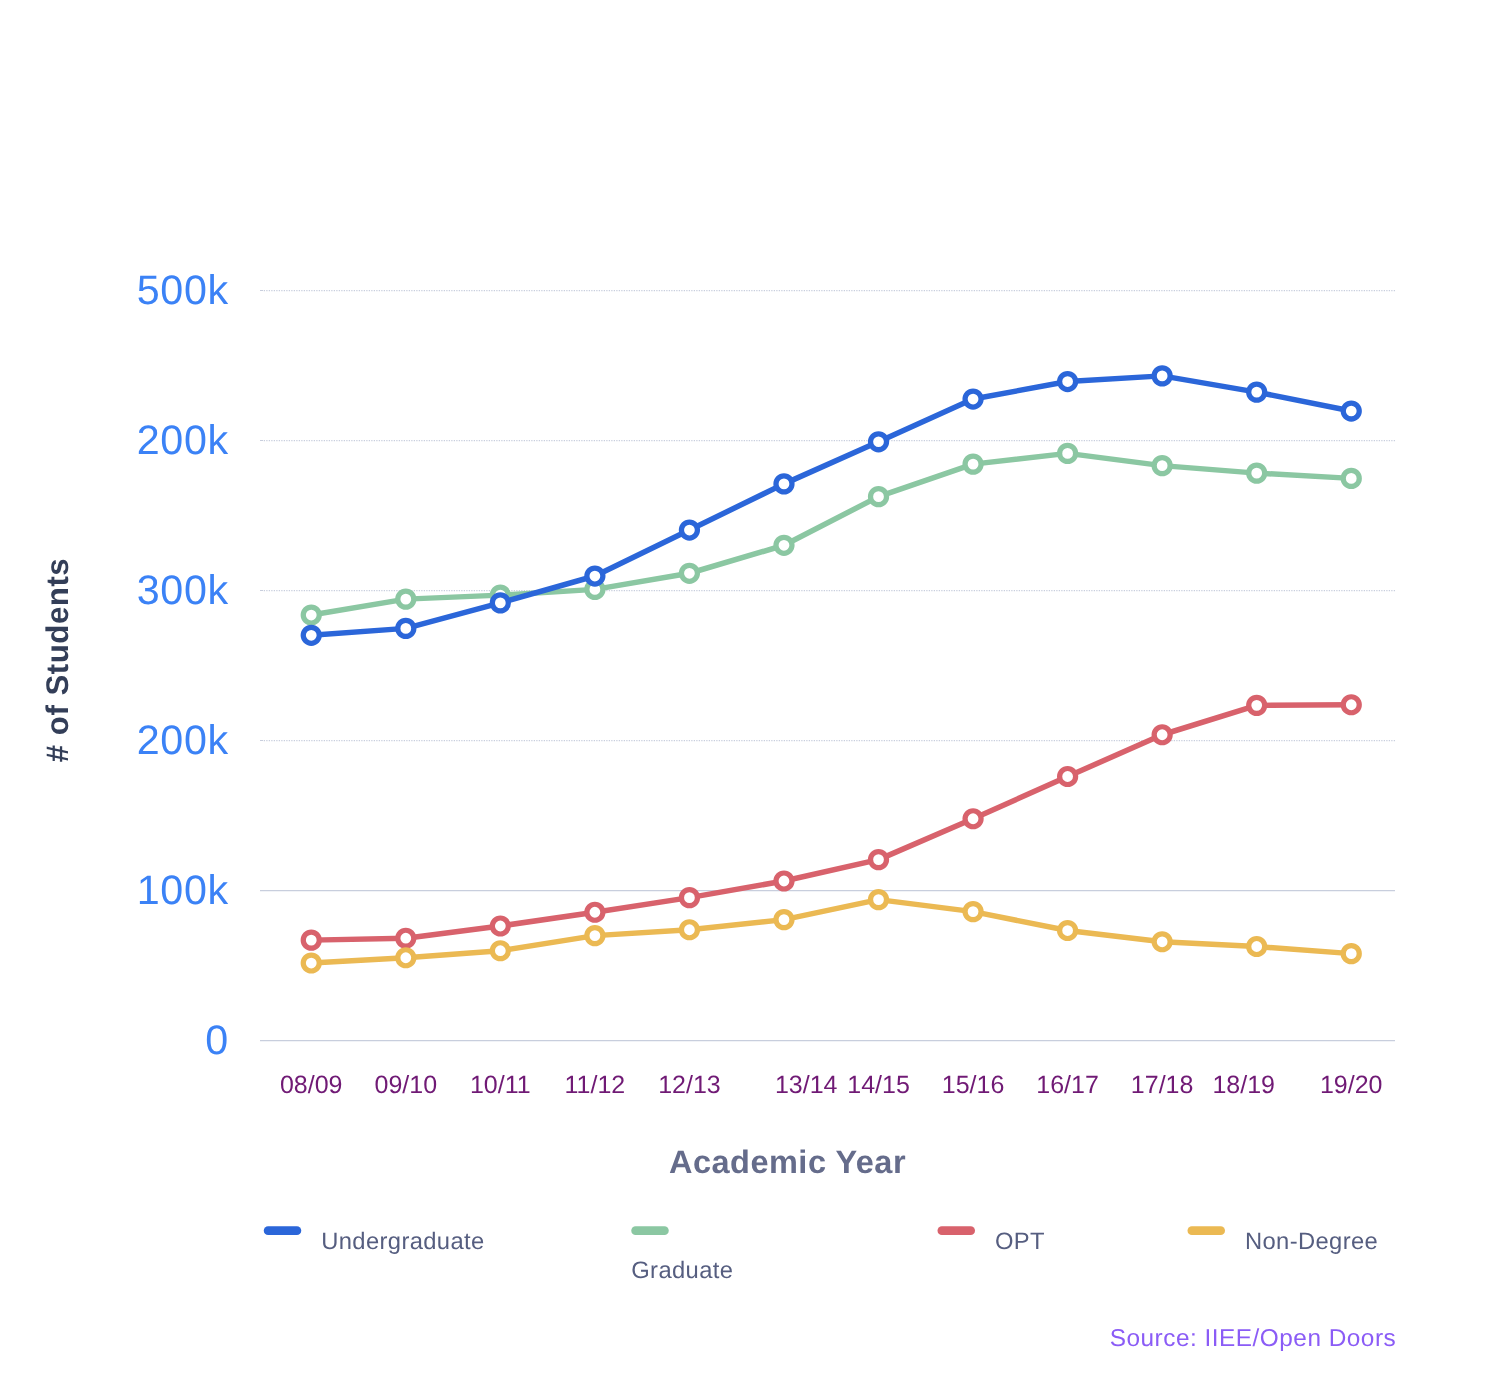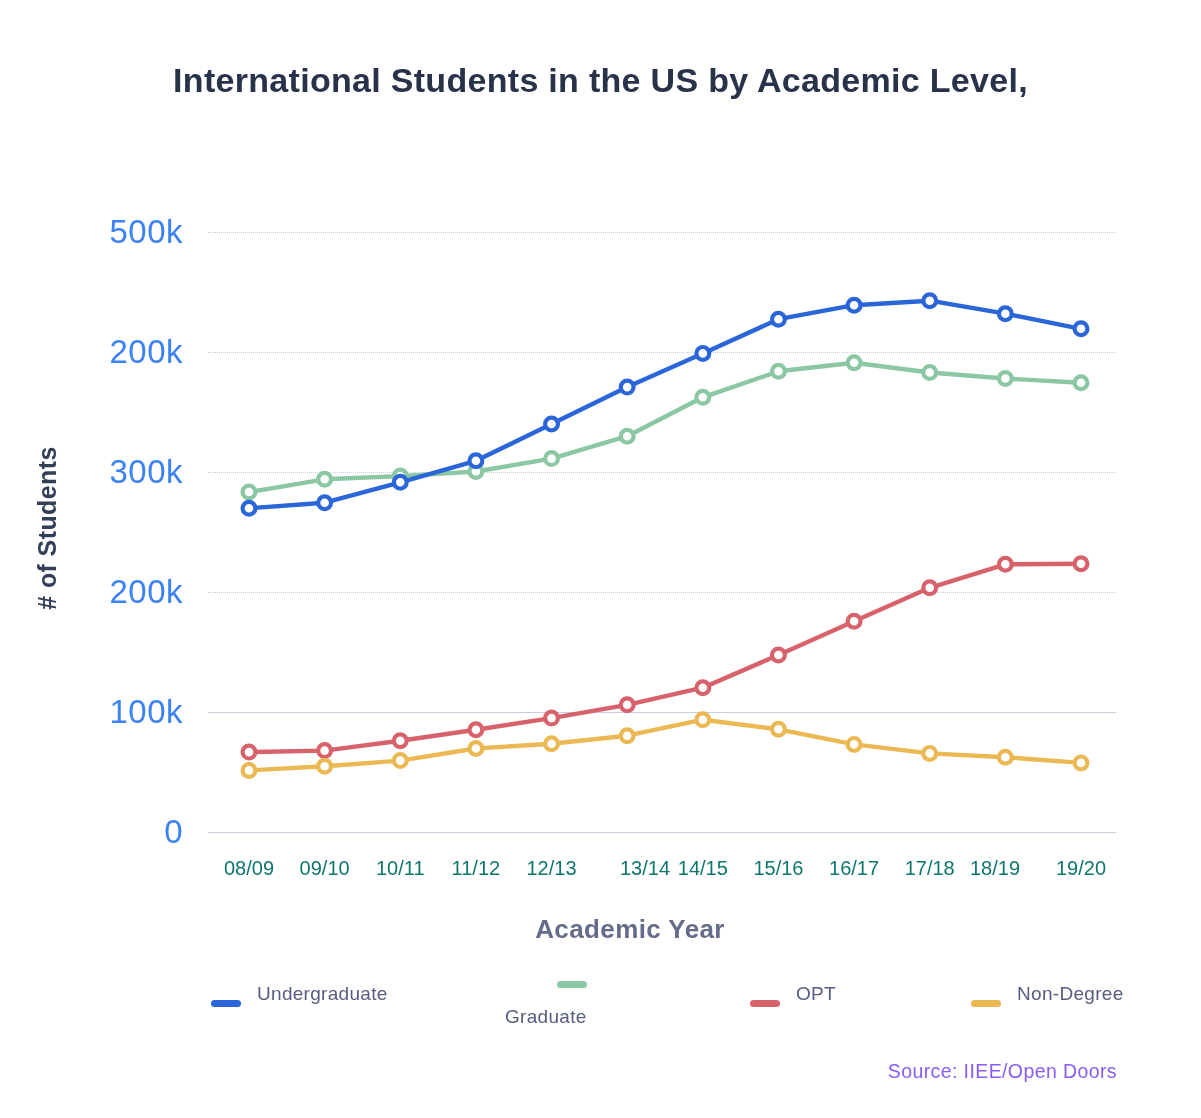--- a/index.html
+++ b/index.html
@@ -55,40 +55,40 @@
   }
   .x-tick {
     position: absolute;
     top: 855px;
     width: 90px;
     margin-left: -45px;
     text-align: center;
     font-size: 20px;
     line-height: 26px;
     font-weight: 400;
-    color: #0f766e;
+    color: #701a75;
   }
   .x-axis-title {
     position: absolute;
     top: 914px;
     left: 0;
     width: 1260px;
     text-align: center;
     font-size: 26px;
     font-weight: 600;
     color: #656c8b;
     letter-spacing: 0.4px;
   }
   .plot-svg { position: absolute; left: 0; top: 0; }
   .legend { position: absolute; left: 0; top: 0; width: 1201px; height: 0; }
   .legend-item {
     position: absolute;
     top: 981px;
     display: inline-flex;
-    align-items: flex-end;
+    align-items: flex-start;
     gap: 16px;
   }
   .legend-swatch {
     display: inline-block;
     width: 30px;
     height: 7px;
     border-radius: 3.5px;
   }
   .legend-label {
     font-size: 19px;
@@ -107,21 +107,20 @@
     color: #8b5cf6;
     letter-spacing: 0.4px;
   }
 </style>
 </head>
 <body>
 
 <div class="stage">
 
   <div class="chart-title">
-    <div>International Students in the US by Academic Level,</div>
   </div>
 
   <div class="y-axis-title"># of Students</div>
 
   <div id="gridlines">
       <div class="grid-line dotted" style="top: 232px;"></div>
       <div class="grid-line dotted" style="top: 352px;"></div>
       <div class="grid-line dotted" style="top: 472px;"></div>
       <div class="grid-line dotted" style="top: 592px;"></div>
       <div class="grid-line solid" style="top: 712px;"></div>
@@ -214,21 +213,21 @@
         <span class="legend-label">Undergraduate</span>
       </div>
       <div class="legend-item" style="left: 505px; flex-direction: column;">
         <span class="legend-swatch" style="background: rgb(139, 199, 162);"></span>
         <span class="legend-label">Graduate</span>
       </div>
       <div class="legend-item" style="left: 750px;">
         <span class="legend-swatch" style="background: rgb(216, 98, 108);"></span>
         <span class="legend-label">OPT</span>
       </div>
-      <div class="legend-item" style="left: 971px;">
+      <div class="legend-item" style="left: 950px;">
         <span class="legend-swatch" style="background: rgb(235, 185, 83);"></span>
         <span class="legend-label">Non-Degree</span>
       </div>
     </div>
 
   <div class="source-note">Source: IIEE/Open Doors</div>
 
 </div>
 
 </body></html>

